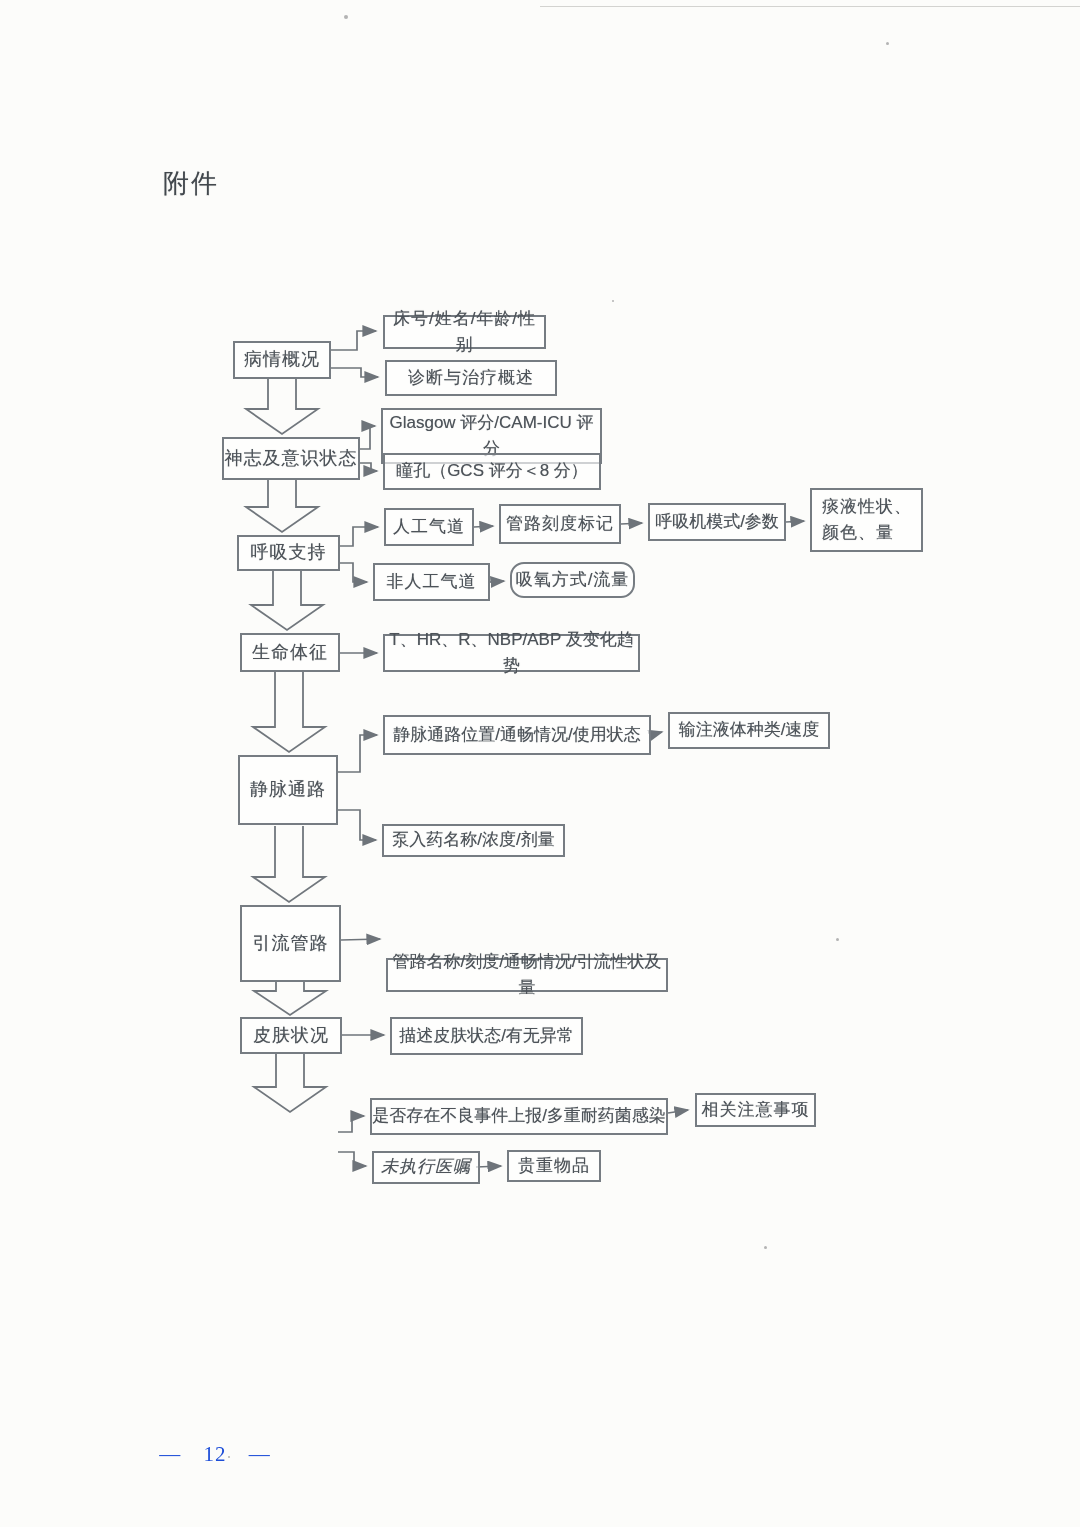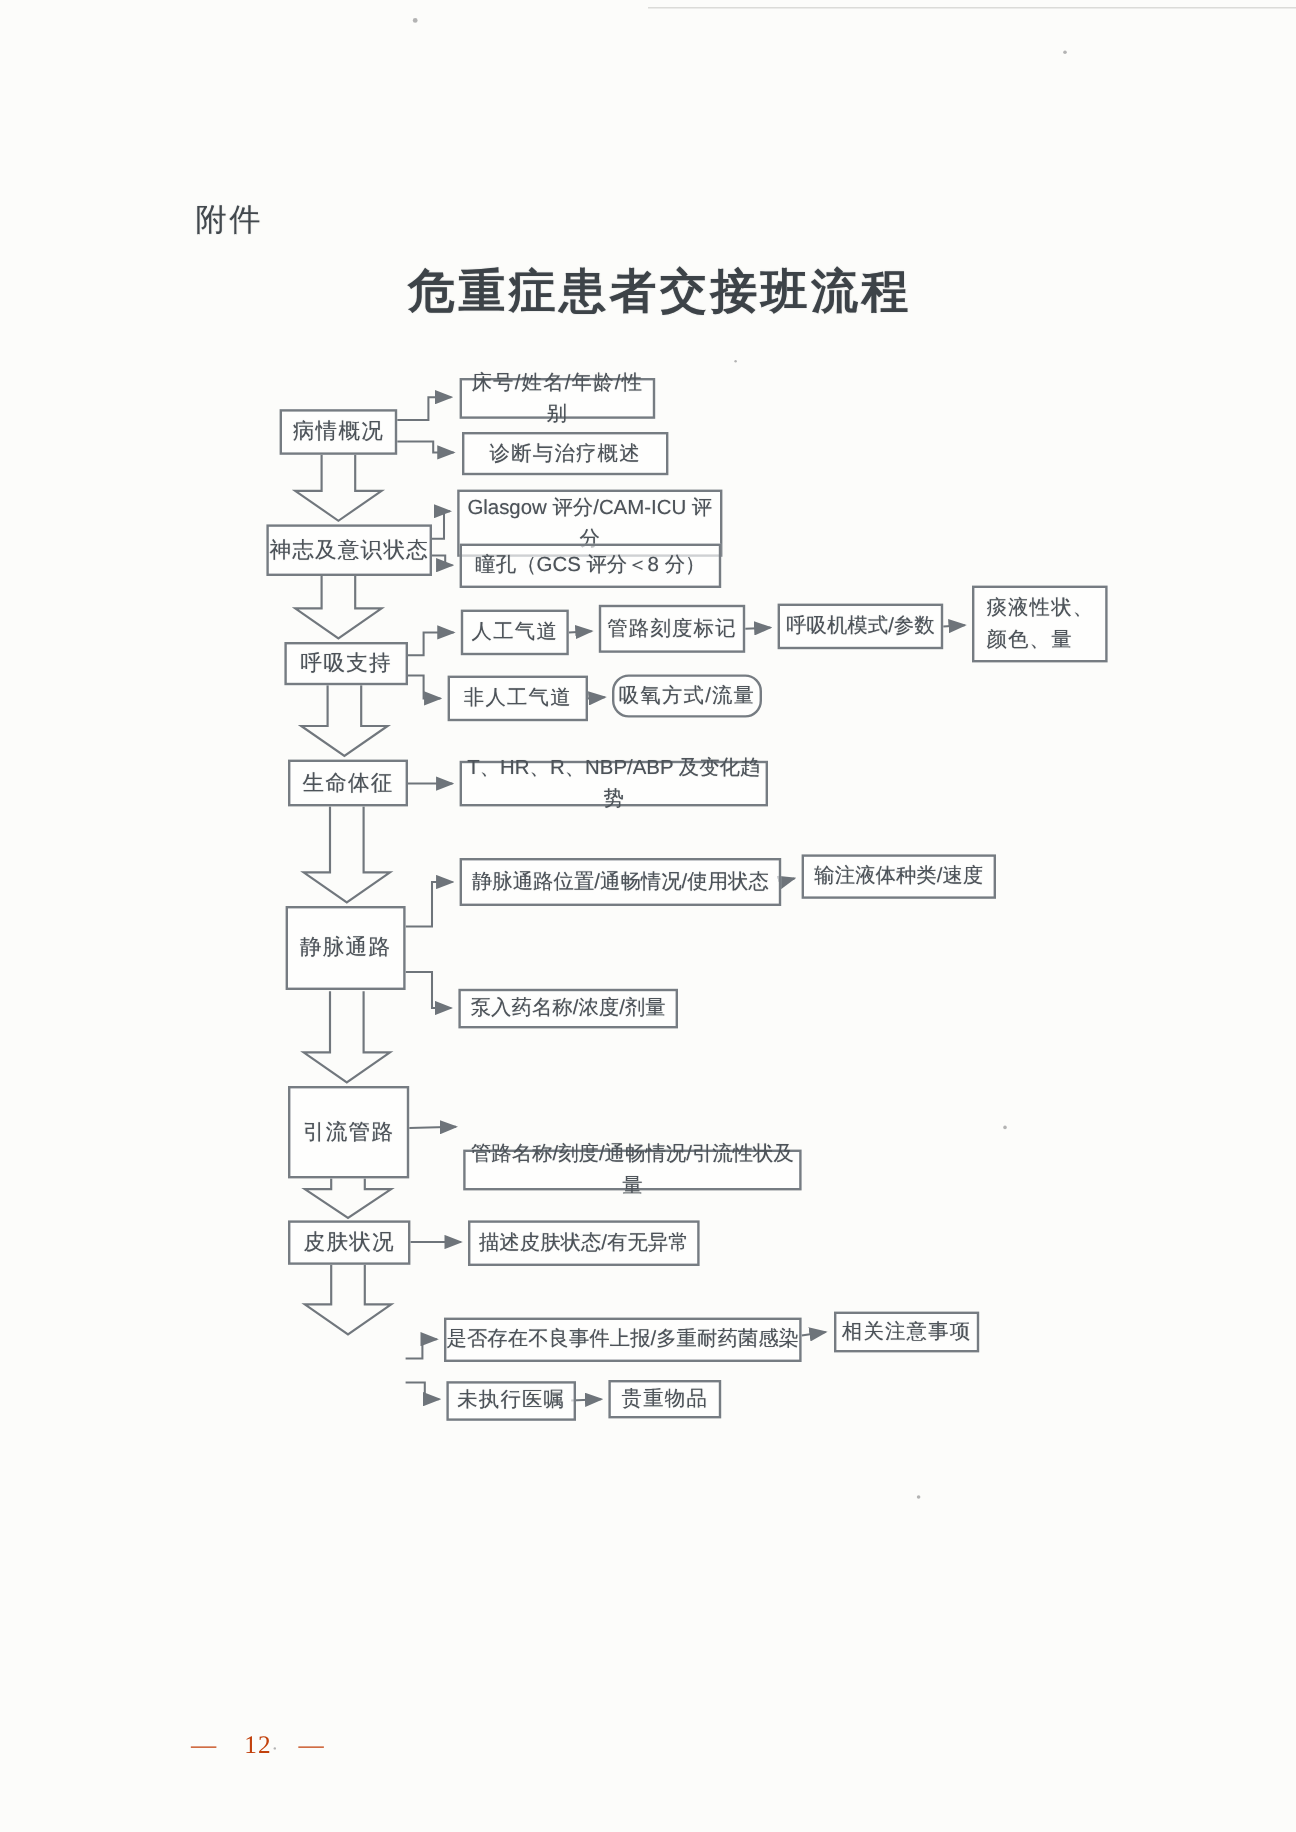--- a/index.html
+++ b/index.html
@@ -22,41 +22,40 @@
     background:rgba(255,255,255,.65);
     display:flex;align-items:center;justify-content:center;
     text-align:center;font-size:17px;letter-spacing:1px;line-height:1.55;
     white-space:pre-line;color:#4d5359;text-shadow:0 0 .7px rgba(77,83,89,.55);
   }
   .box.main{font-size:18px;}
   .box.left{justify-content:flex-start;text-align:left;padding-left:10px;}
   svg.connectors{position:absolute;left:0;top:0;pointer-events:none;}
   .pageno{
     position:absolute;left:130px;top:1442px;width:170px;text-align:center;
-    font-family:"Liberation Serif",serif;font-size:21px;color:#c2410c;
+    font-family:"Liberation Serif",serif;font-size:21px;color:#1d4ed8;
     word-spacing:16px;letter-spacing:1px;
   }
   .scan-line{position:absolute;background:#d3d3d0;}
   .speck{position:absolute;border-radius:50%;background:rgba(90,92,94,.45);}
 </style>
 </head>
 <body>
 
 <div class="page">
 
   <div class="scan-line" style="left:540px;top:6px;width:540px;height:1px;"></div>
   <span class="speck" style="left:344px;top:15px;width:4px;height:4px;"></span>
   <span class="speck" style="left:886px;top:42px;width:3px;height:3px;"></span>
   <span class="speck" style="left:612px;top:300px;width:2px;height:2px;"></span>
   <span class="speck" style="left:836px;top:938px;width:3px;height:3px;"></span>
   <span class="speck" style="left:764px;top:1246px;width:3px;height:3px;"></span>
   <span class="speck" style="left:228px;top:1456px;width:2px;height:2px;"></span>
 
   <div class="attachment">附件</div>
-  <div class="doc-title">危重症患者交接班流程</div>
 
   <svg class="connectors" width="1080" height="1527" viewBox="0 0 1080 1527">
     <defs>
       <marker id="ah" markerWidth="9" markerHeight="7" refX="8" refY="3.5" orient="auto">
         <path d="M0,0 L9,3.5 L0,7 Z" fill="#6e747a"></path>
       </marker>
     </defs>
     <g stroke="#71777d" stroke-width="1.8" fill="#fcfcfa">
 
       <path d="M268,379 L268,409 L246,409 L282,434 L318,409 L296,409 L296,379"></path>
@@ -111,18 +110,18 @@
   <div class="box" style="left:373px;top:563px;width:117px;height:38px;">非人工气道</div>
   <div class="box" style="left:510px;top:562px;width:125px;height:36px;border-radius:14px;">吸氧方式/流量</div>
   <div class="box" style="left:383px;top:634px;width:257px;height:38px;letter-spacing:0;">T、HR、R、NBP/ABP 及变化趋势</div>
   <div class="box" style="left:383px;top:715px;width:268px;height:40px;letter-spacing:0;">静脉通路位置/通畅情况/使用状态</div>
   <div class="box" style="left:668px;top:712px;width:162px;height:37px;letter-spacing:0;">输注液体种类/速度</div>
   <div class="box" style="left:382px;top:824px;width:183px;height:33px;letter-spacing:0;">泵入药名称/浓度/剂量</div>
   <div class="box" style="left:386px;top:920px;width:282px;height:34px;letter-spacing:0;margin-top:38px;">管路名称/刻度/通畅情况/引流性状及量</div>
   <div class="box" style="left:390px;top:1017px;width:193px;height:38px;letter-spacing:0;">描述皮肤状态/有无异常</div>
   <div class="box" style="left:370px;top:1098px;width:298px;height:37px;letter-spacing:0;">是否存在不良事件上报/多重耐药菌感染</div>
   <div class="box" style="left:695px;top:1093px;width:121px;height:34px;">相关注意事项</div>
-  <div class="box" style="left:372px;top:1151px;width:108px;height:33px;">未执行医嘱</div>
+  <div class="box" style="left:372px;top:1151px;width:108px;height:33px;font-style:italic;">未执行医嘱</div>
   <div class="box" style="left:507px;top:1150px;width:94px;height:32px;">贵重物品</div>
 
   <div class="pageno">— 12 —</div>
 
 </div>
 
 </body></html>

